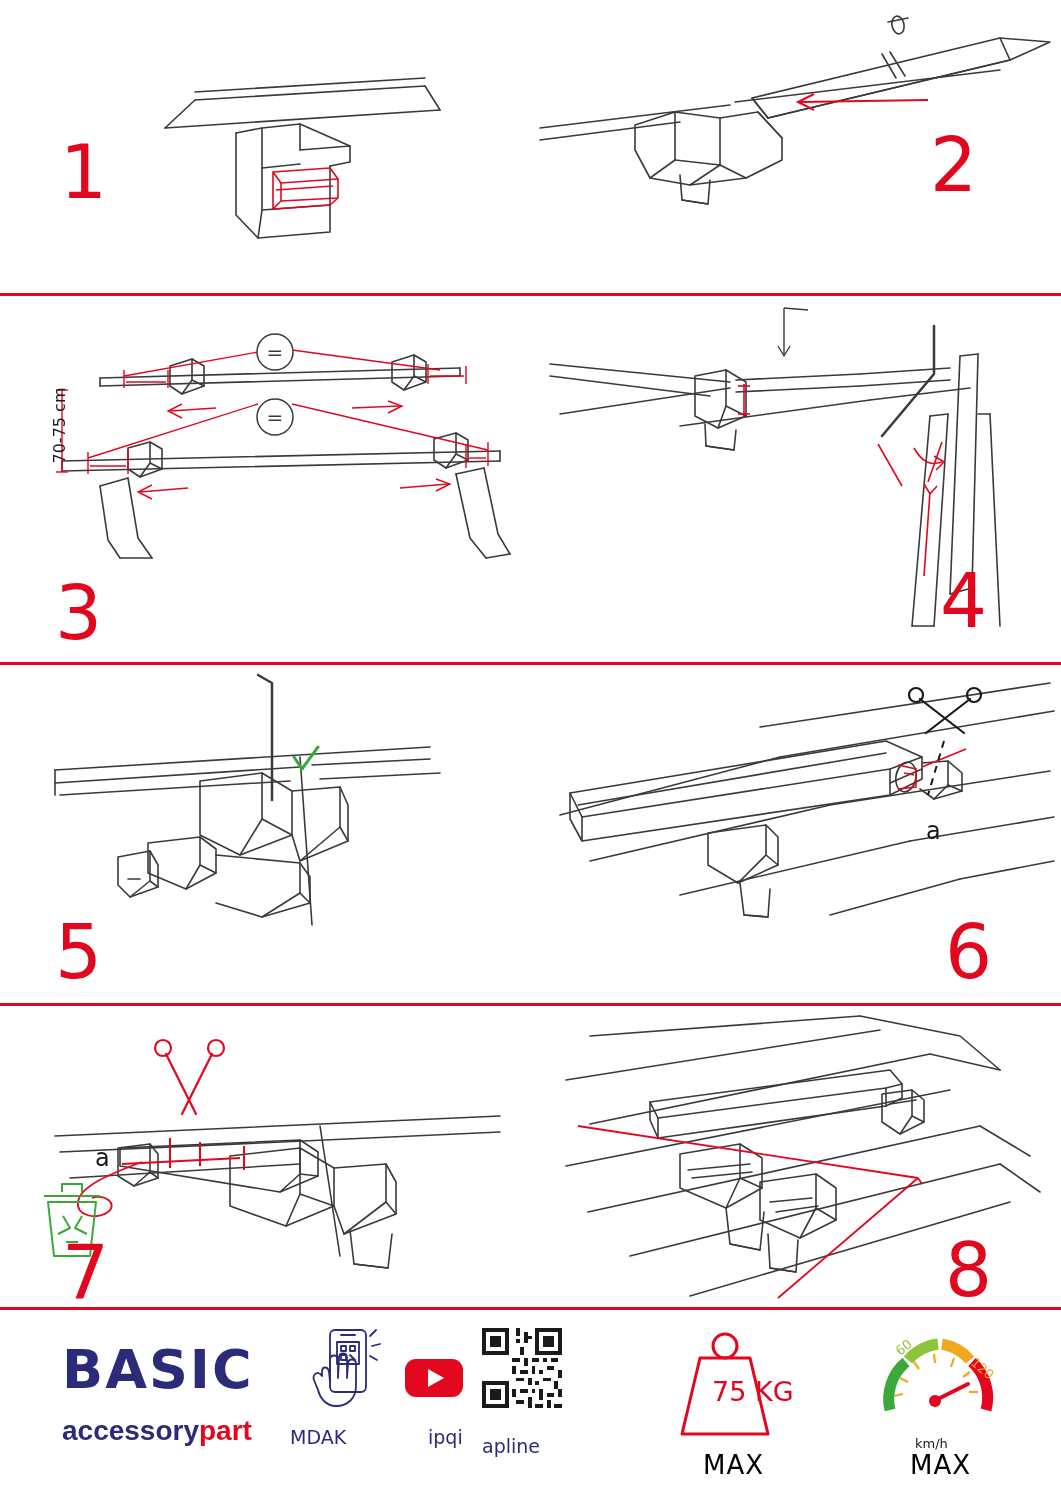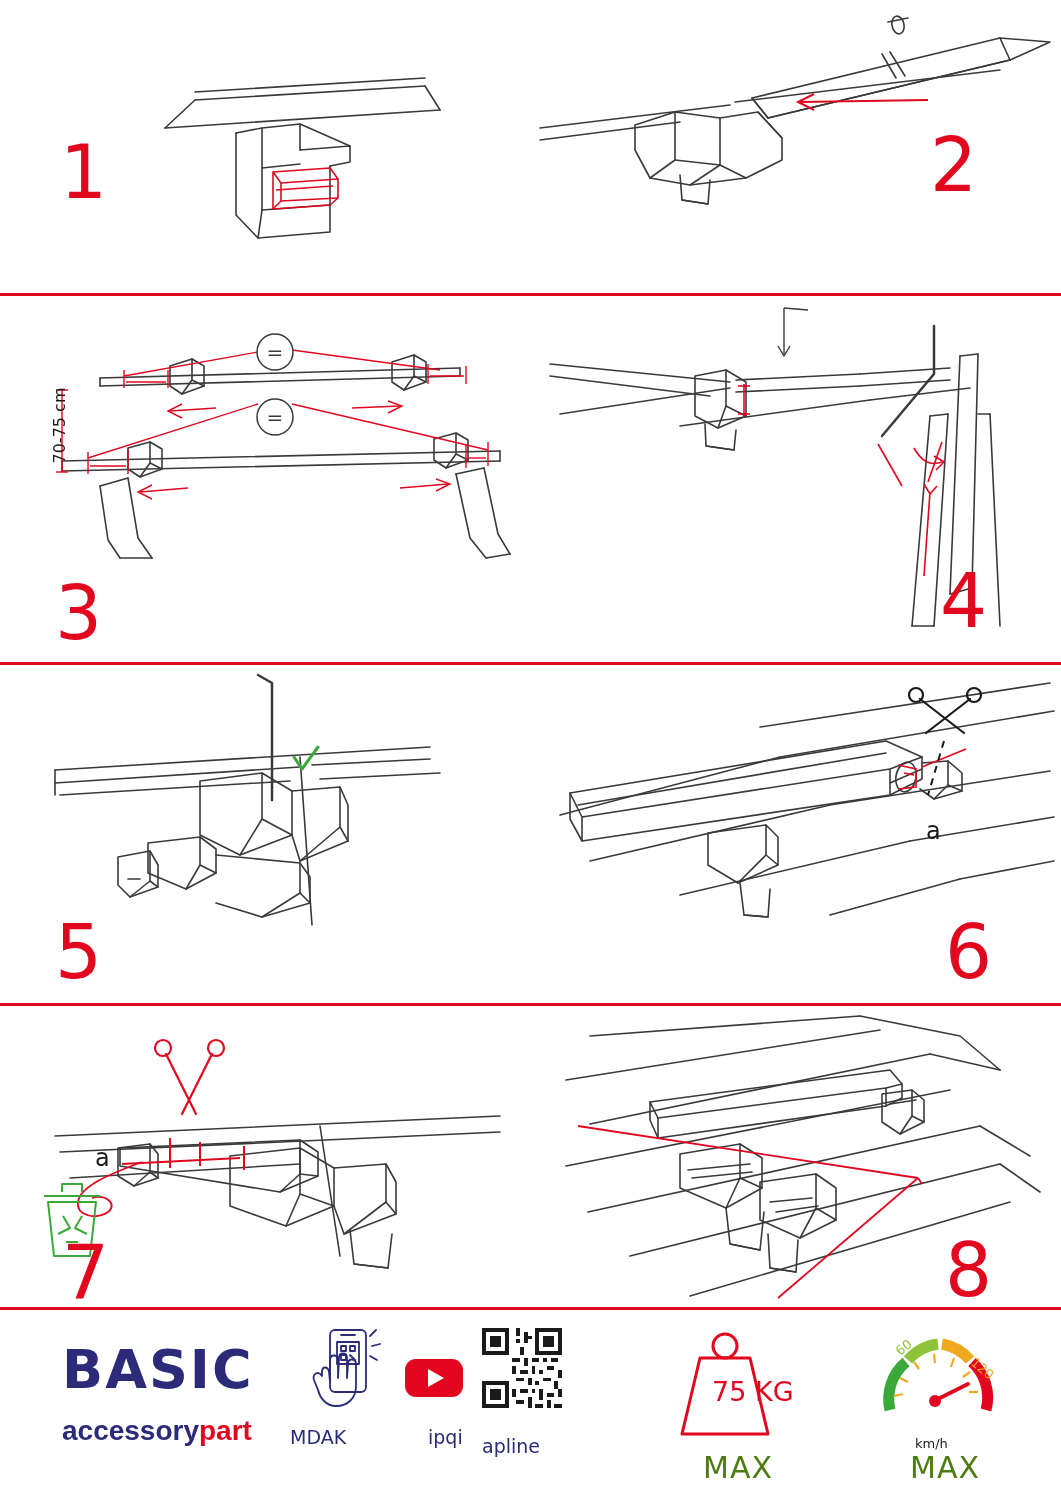--- a/index.html
+++ b/index.html
@@ -79,22 +79,22 @@
   .logo-label {
     position: absolute;
     font-family: "DejaVu Sans", sans-serif;
     font-size: 19px;
     color: #2b2b7a;
     letter-spacing: 0px;
   }
   .max-label {
     position: absolute;
     font-family: "DejaVu Sans", sans-serif;
-    font-size: 30px;
-    color: #4d7c0f;
+    font-size: 26px;
+    color: #000000;
     letter-spacing: 1px;
   }
   .kmh-label {
     position: absolute;
     font-family: "DejaVu Sans", sans-serif;
     font-size: 13px;
     color: #1a1a1a;
   }
   .weight-text {
     position: absolute;

